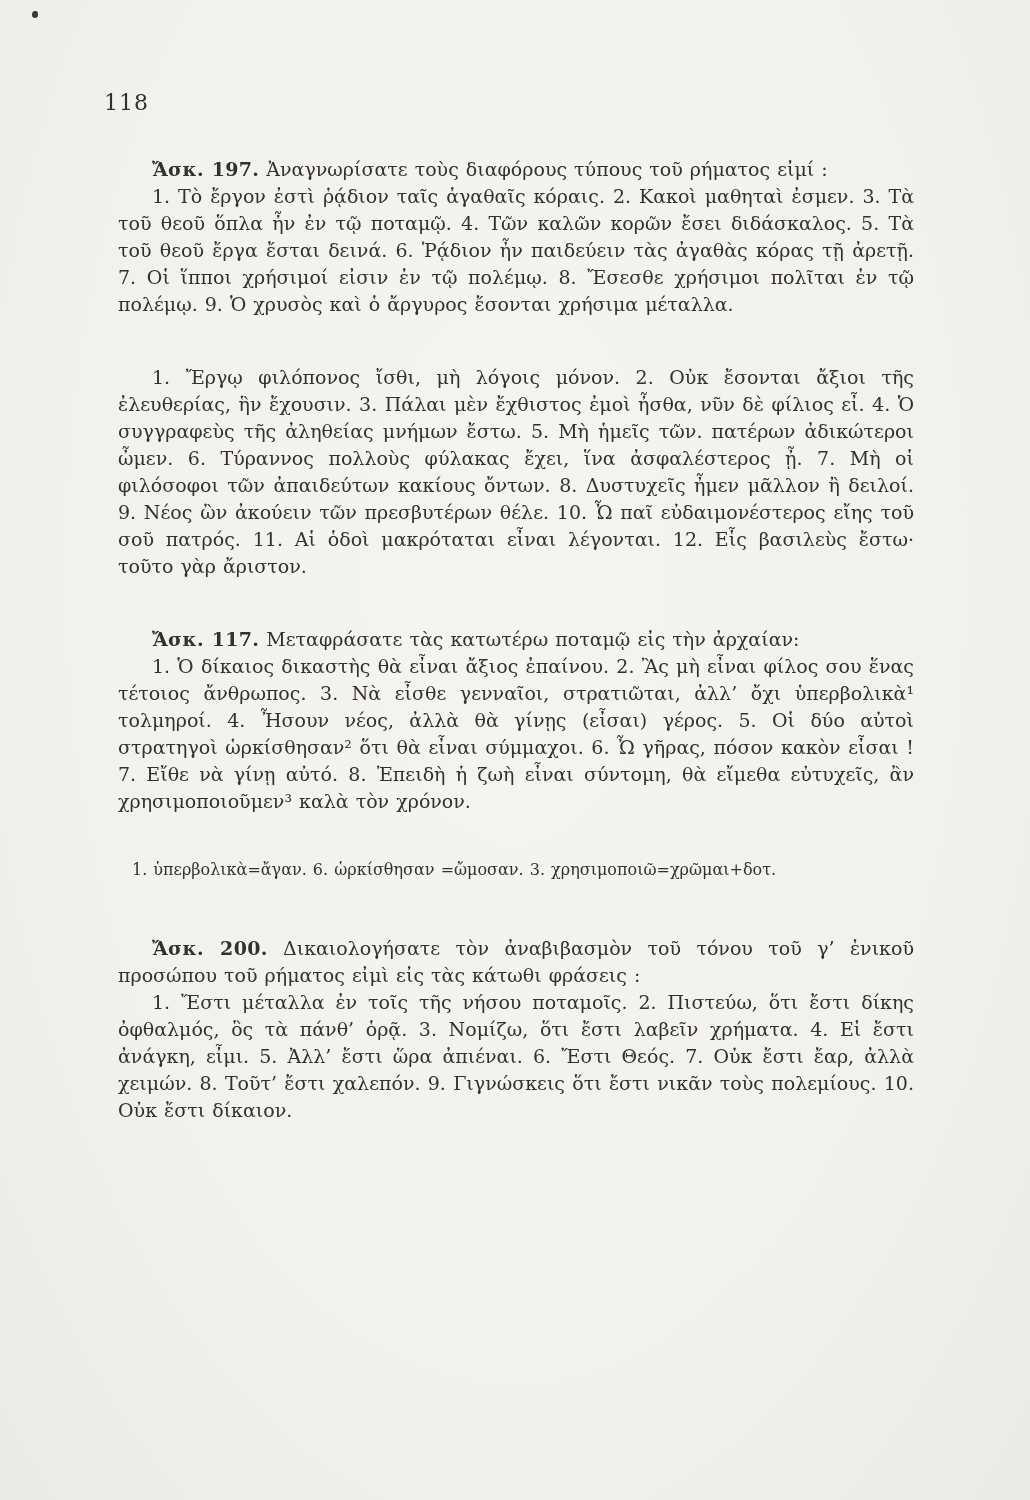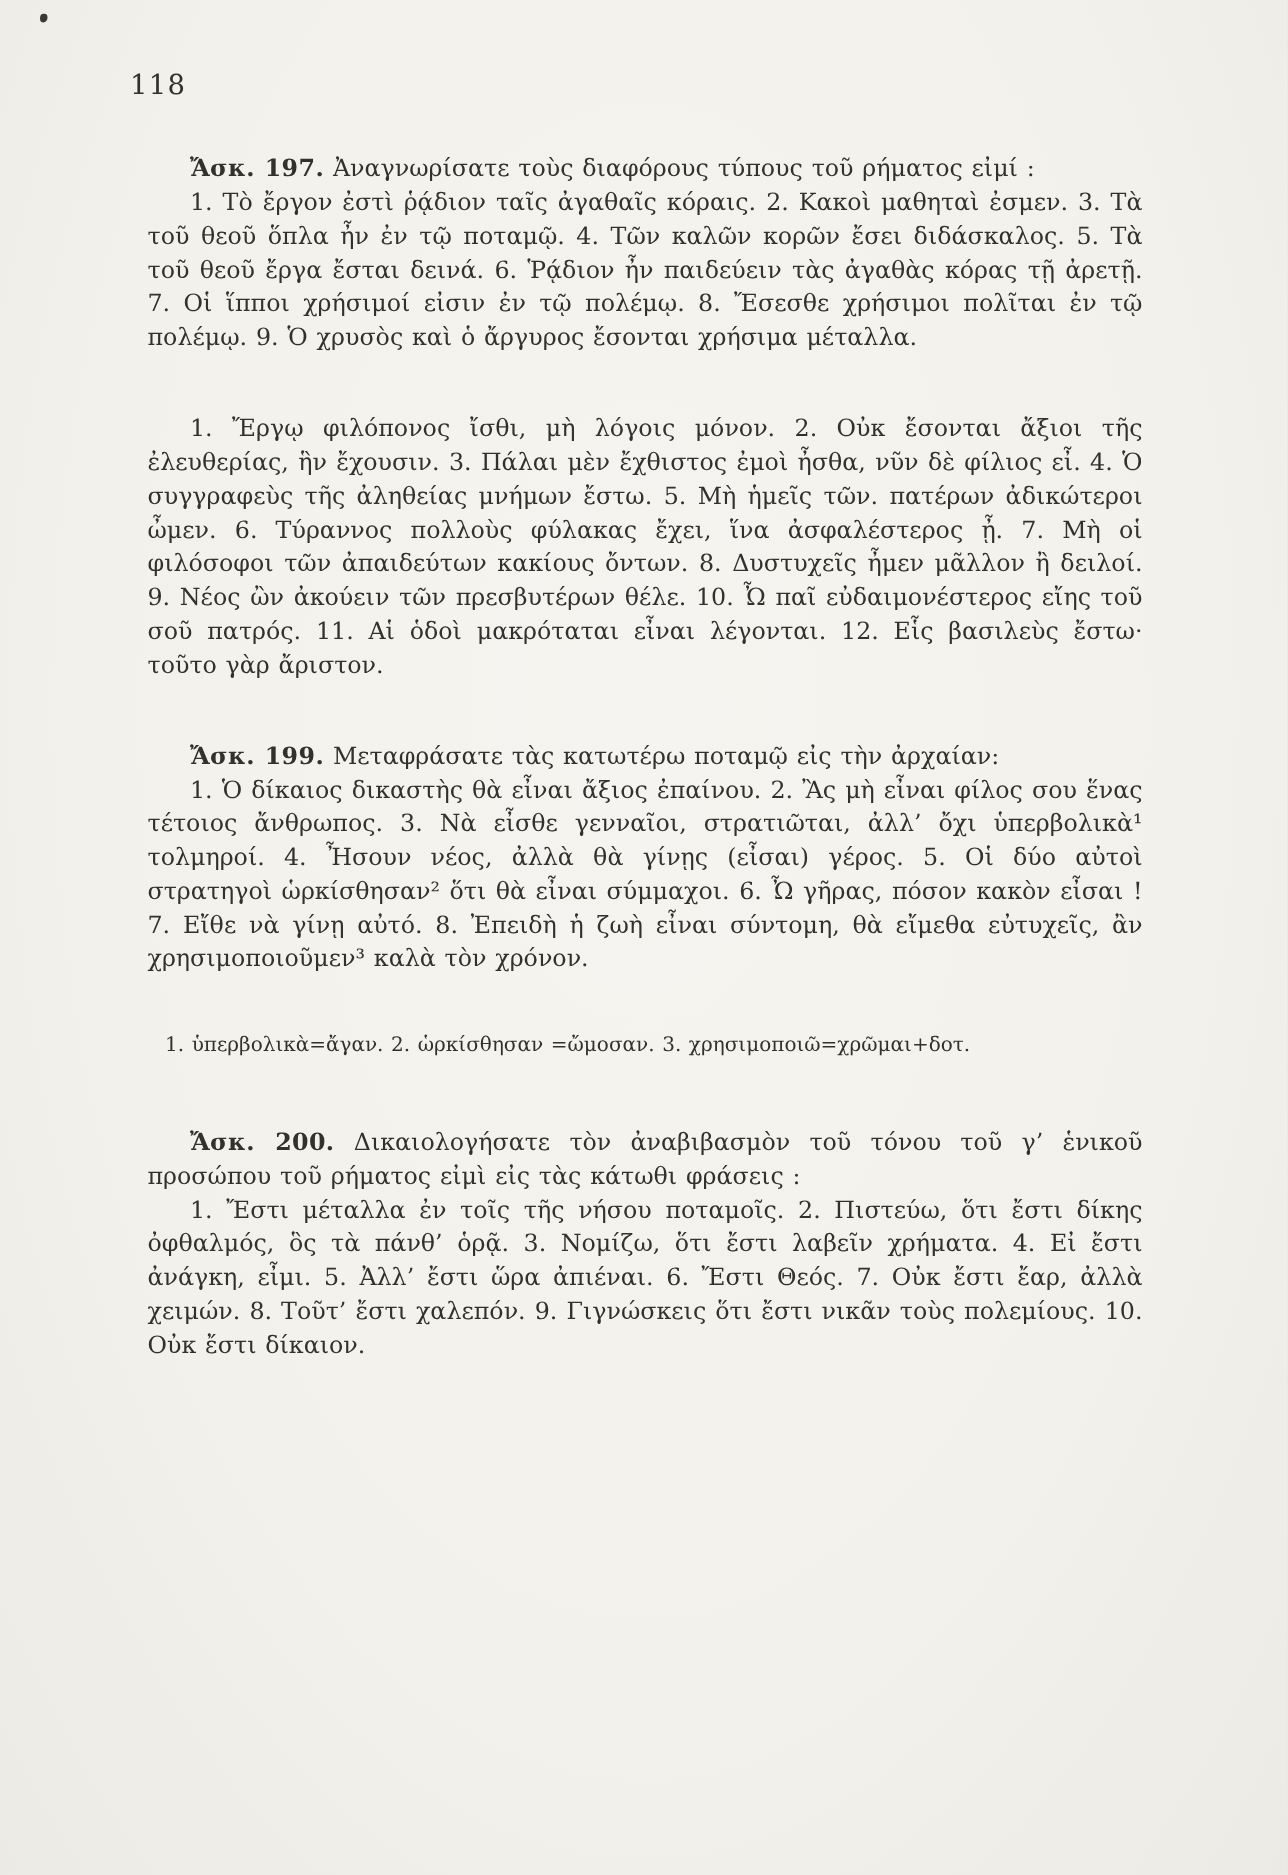--- a/index.html
+++ b/index.html
@@ -8,21 +8,21 @@
     background: #e9e8e3;
   }
   .page {
     position: relative;
     width: 1030px;
     height: 1500px;
     box-sizing: border-box;
     background: radial-gradient(ellipse at 50% 38%, #f5f4f0 0%, #f2f1ec 62%, #eceae4 100%);
     color: #33312d;
     font-family: "DejaVu Serif", "Liberation Serif", serif;
-    padding: 56px 100px 60px 102px;
+    padding: 90px 100px 60px 102px;
     overflow: hidden;
   }
   .speck {
     position: absolute;
     left: 32px;
     top: 11px;
     width: 6px;
     height: 7px;
     background: #3a3832;
     border-radius: 50% 40% 55% 45%;
@@ -67,23 +67,23 @@
   <section class="exercise">
     <p class="par"><b class="ex-label">Ἄσκ. 197.</b> <span>Ἀναγνωρίσατε τοὺς διαφόρους τύπους τοῦ ρήματος εἰμί :</span></p>
     <p class="par">1. Τὸ ἔργον ἐστὶ ῥᾴδιον ταῖς ἀγαθαῖς κόραις. 2. Κακοὶ μαθηταὶ ἐσμεν. 3. Τὰ τοῦ θεοῦ ὅπλα ἦν ἐν τῷ ποταμῷ. 4. Τῶν καλῶν κορῶν ἔσει διδάσκαλος. 5. Τὰ τοῦ θεοῦ ἔργα ἔσται δεινά. 6. Ῥᾴδιον ἦν παιδεύειν τὰς ἀγαθὰς κόρας τῇ ἀρετῇ. 7. Οἱ ἵπποι χρήσιμοί εἰσιν ἐν τῷ πολέμῳ. 8. Ἔσεσθε χρήσιμοι πολῖται ἐν τῷ πολέμῳ. 9. Ὁ χρυσὸς καὶ ὁ ἄργυρος ἔσονται χρήσιμα μέταλλα.</p>
   </section>
 
   <section class="exercise">
     <p class="par">1. Ἔργῳ φιλόπονος ἴσθι, μὴ λόγοις μόνον. 2. Οὐκ ἔσονται ἄξιοι τῆς ἐλευθερίας, ἣν ἔχουσιν. 3. Πάλαι μὲν ἔχθιστος ἐμοὶ ἦσθα, νῦν δὲ φίλιος εἶ. 4. Ὁ συγγραφεὺς τῆς ἀληθείας μνήμων ἔστω. 5. Μὴ ἡμεῖς τῶν. πατέρων ἀδικώτεροι ὦμεν. 6. Τύραννος πολλοὺς φύλακας ἔχει, ἵνα ἀσφαλέστερος ᾖ. 7. Μὴ οἱ φιλόσοφοι τῶν ἀπαιδεύτων κακίους ὄντων. 8. Δυστυχεῖς ἦμεν μᾶλλον ἢ δειλοί. 9. Νέος ὢν ἀκούειν τῶν πρεσβυτέρων θέλε. 10. Ὦ παῖ εὐδαιμονέστερος εἴης τοῦ σοῦ πατρός. 11. Αἱ ὁδοὶ μακρόταται εἶναι λέγονται. 12. Εἷς βασιλεὺς ἔστω· τοῦτο γὰρ ἄριστον.</p>
   </section>
 
   <section class="exercise">
-    <p class="par"><b class="ex-label">Ἄσκ. 199.</b> <span>Μεταφράσατε τὰς κατωτέρω ποταμῷ εἰς τὴν ἀρχαίαν:</span></p>
+    <p class="par"><b class="ex-label">Ἄσκ. 117.</b> <span>Μεταφράσατε τὰς κατωτέρω ποταμῷ εἰς τὴν ἀρχαίαν:</span></p>
     <p class="par">1. Ὁ δίκαιος δικαστὴς θὰ εἶναι ἄξιος ἐπαίνου. 2. Ἂς μὴ εἶναι φίλος σου ἕνας τέτοιος ἄνθρωπος. 3. Νὰ εἶσθε γενναῖοι, στρατιῶται, ἀλλ’ ὄχι ὑπερβολικὰ¹ τολμηροί. 4. Ἦσουν νέος, ἀλλὰ θὰ γίνῃς (εἶσαι) γέρος. 5. Οἱ δύο αὐτοὶ στρατηγοὶ ὡρκίσθησαν² ὅτι θὰ εἶναι σύμμαχοι. 6. Ὦ γῆρας, πόσον κακὸν εἶσαι ! 7. Εἴθε νὰ γίνῃ αὐτό. 8. Ἐπειδὴ ἡ ζωὴ εἶναι σύντομη, θὰ εἴμεθα εὐτυχεῖς, ἂν χρησιμοποιοῦμεν³ καλὰ τὸν χρόνον.</p>
   </section>
 
-  <p class="footnote">1. ὑπερβολικὰ=ἄγαν. 2. ὡρκίσθησαν =ὤμοσαν. 3. χρησιμοποιῶ=χρῶμαι+δοτ.</p>
+  <p class="footnote">1. ὑπερβολικὰ=ἄγαν. 6. ὡρκίσθησαν =ὤμοσαν. 3. χρησιμοποιῶ=χρῶμαι+δοτ.</p>
 
   <section class="exercise last">
     <p class="par"><b class="ex-label">Ἄσκ. 200.</b> <span>Δικαιολογήσατε τὸν ἀναβιβασμὸν τοῦ τόνου τοῦ γ’ ἑνικοῦ προσώπου τοῦ ρήματος εἰμὶ εἰς τὰς κάτωθι φράσεις :</span></p>
     <p class="par">1. Ἔστι μέταλλα ἐν τοῖς τῆς νήσου ποταμοῖς. 2. Πιστεύω, ὅτι ἔστι δίκης ὀφθαλμός, ὃς τὰ πάνθ’ ὁρᾷ. 3. Νομίζω, ὅτι ἔστι λαβεῖν χρήματα. 4. Εἰ ἔστι ἀνάγκη, εἶμι. 5. Ἀλλ’ ἔστι ὥρα ἀπιέναι. 6. Ἔστι Θεός. 7. Οὐκ ἔστι ἔαρ, ἀλλὰ χειμών. 8. Τοῦτ’ ἔστι χαλεπόν. 9. Γιγνώσκεις ὅτι ἔστι νικᾶν τοὺς πολεμίους. 10. Οὐκ ἔστι δίκαιον.</p>
   </section>
 </div>
 
 </body></html>

